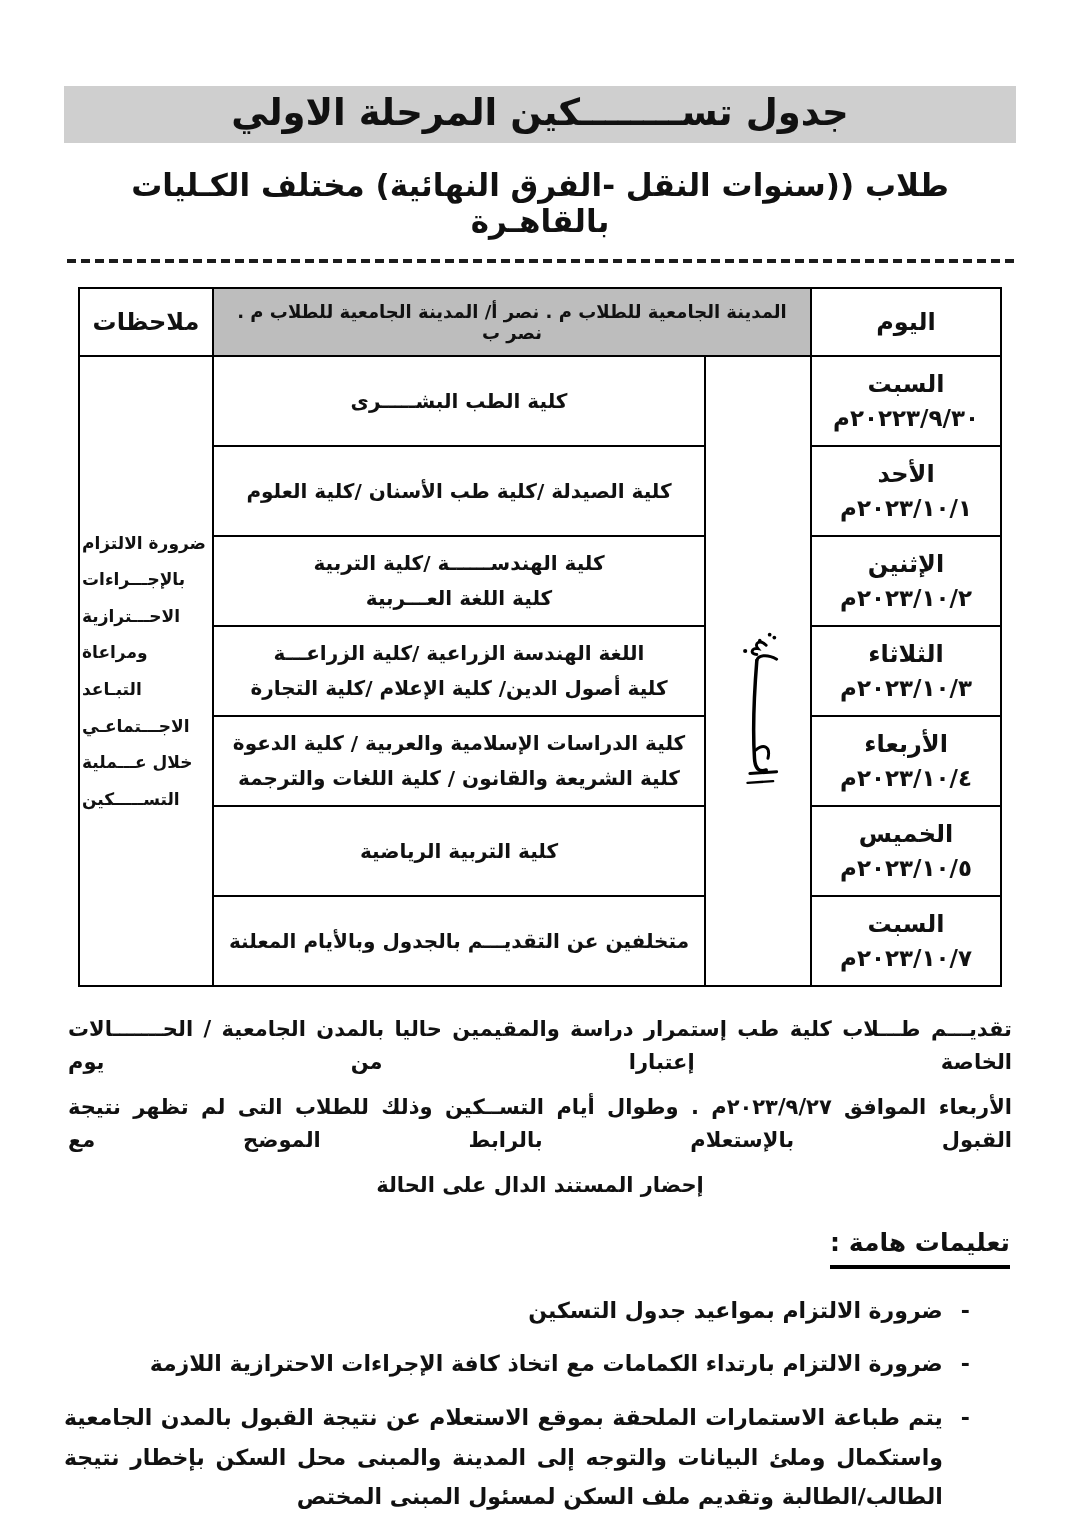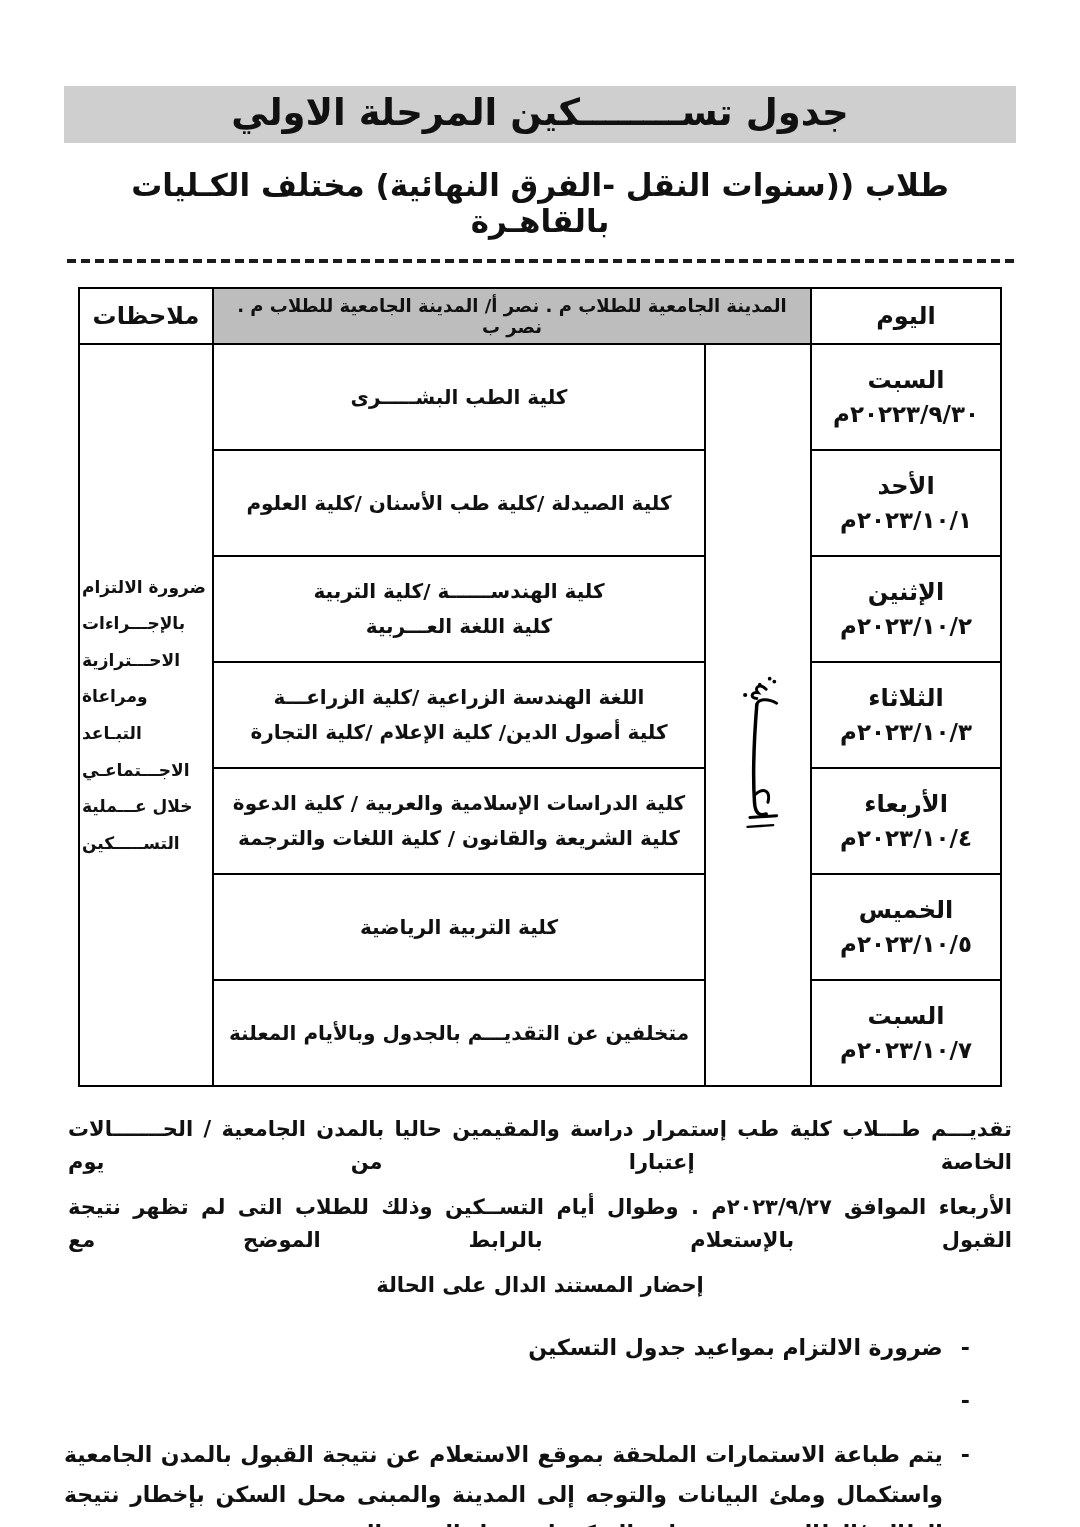--- a/index.html
+++ b/index.html
@@ -35,28 +35,28 @@
   }
 
   
   table.schedule {
     border-collapse: collapse;
     width: 922px;
     margin: 0 auto;
     table-layout: fixed;
   }
   table.schedule th, table.schedule td { border: 2px solid #000; }
-  thead th { height: 56px; font-size: 24px; text-align: center; vertical-align: middle; }
+  thead th { height: 68px; font-size: 24px; text-align: center; vertical-align: middle; }
   th.gray-head {
     background: #bdbdbd;
     font-size: 18px;
     font-weight: 700;
     padding: 2px 4px;
   }
-  .cell-day { height: 106px; text-align: center; vertical-align: middle; }
+  .cell-day { height: 90px; text-align: center; vertical-align: middle; }
   .day-name { font-size: 24px; line-height: 1.45; }
   .day-date { font-size: 23px; line-height: 1.45; }
   .cell-colleges { text-align: center; vertical-align: middle; padding: 4px 6px; }
   .college-line { font-size: 20px; line-height: 1.75; }
   .cell-notes {
     vertical-align: middle;
     text-align: left;
     font-size: 17px;
     line-height: 2.15;
     white-space: pre-line;
@@ -224,27 +224,31 @@
 
   <section class="notice">
     <div class="notice-line justify">تقديـــم طـــلاب كلية طب إستمرار دراسة والمقيمين حاليا بالمدن الجامعية / الحـــــــالات الخاصة إعتبارا من يوم</div>
     <div class="notice-line justify">الأربعاء الموافق ٢٠٢٣/٩/٢٧م . وطوال أيام التســكين وذلك للطلاب التى لم تظهر نتيجة القبول بالإستعلام بالرابط الموضح مع</div>
     <div class="notice-line center">
       <span class="u">إحضار المستند الدال على الحالة</span>
     </div>
   </section>
 
   <section class="instructions">
+    <div class="heading-row">
+      <span class="instructions-heading">تعليمات هامة :</span>
+    </div>
 
     <div class="dash-item">
       <span class="marker">-</span>
       <span class="txt">ضرورة الالتزام بمواعيد جدول التسكين</span>
     </div>
     <div class="dash-item">
       <span class="marker">-</span>
+      <span class="txt">ضرورة الالتزام بارتداء الكمامات مع اتخاذ كافة الإجراءات الاحترازية اللازمة</span>
     </div>
     <div class="dash-item">
       <span class="marker">-</span>
       <span class="txt">يتم طباعة الاستمارات الملحقة بموقع الاستعلام عن نتيجة القبول بالمدن الجامعية واستكمال وملئ البيانات والتوجه إلى المدينة والمبنى محل السكن بإخطار نتيجة الطالب/الطالبة وتقديم ملف السكن لمسئول المبنى المختص</span>
     </div>
 
     <div class="important-row">
       <span class="important-inner">
         <span class="lead-rule"></span>
         <span>هام جدا بالنسبة للحالات الخاصة احضار الاتى :-</span>

